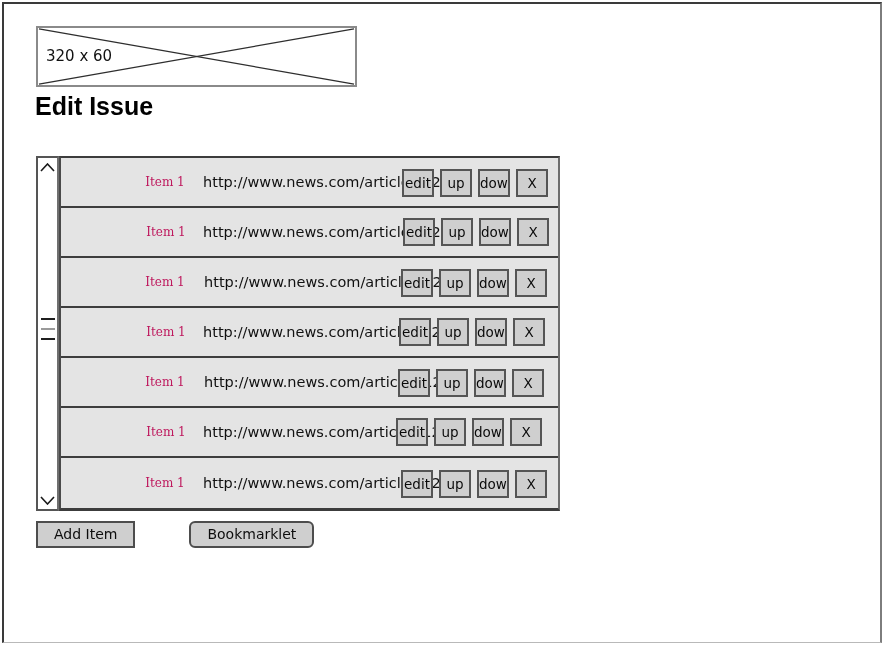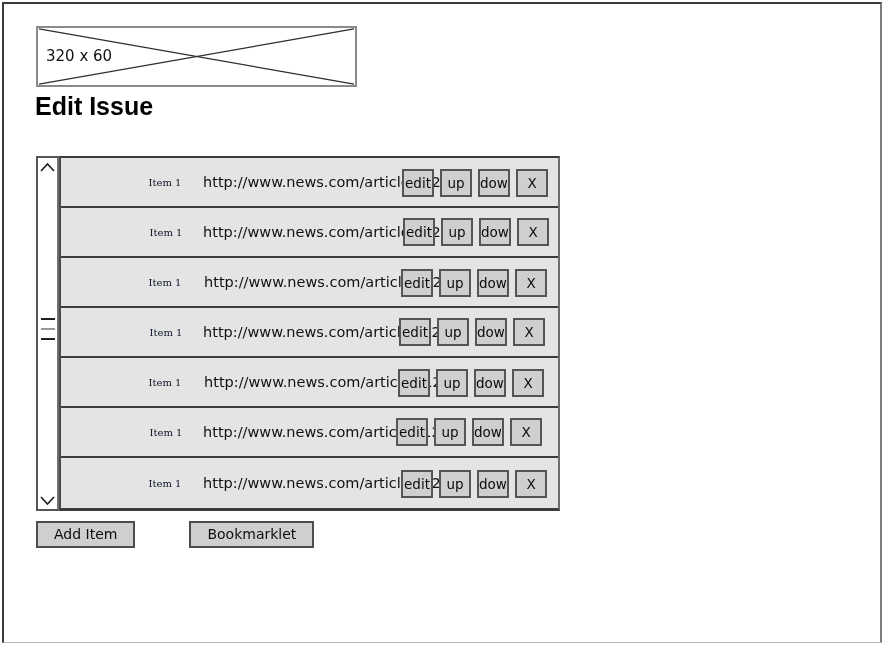--- a/index.html
+++ b/index.html
@@ -153,22 +153,22 @@
   .item-row:last-child { border-bottom: none; }
 
   .item-name {
     position: absolute;
     top: 50%;
     transform: translateY(-50%);
     left: 52px;
     width: 104px;
     text-align: center;
     font-family: "DejaVu Serif", serif;
-    font-size: 10px;
-    color: #0f172a;
+    font-size: 12px;
+    color: #be185d;
     white-space: nowrap;
   }
 
   .item-url {
     position: absolute;
     top: 50%;
     transform: translateY(-50%);
     left: 142px;
     font-family: "DejaVu Sans", sans-serif;
     font-size: 14.5px;
@@ -233,21 +233,21 @@
     height: 27px;
     padding: 0 16px;
     font-family: "DejaVu Sans", sans-serif;
     font-size: 14px;
     color: #0d0d0d;
     line-height: 23px;
     white-space: nowrap;
     cursor: pointer;
   }
   #btn-add-item { min-width: 91px; text-align: center; }
-  #btn-bookmarklet { min-width: 96px; text-align: center; }
+  #btn-bookmarklet { min-width: 96px; text-align: center; border-radius: 6px; }
 </style>
 </head>
 <body>
 
 <div id="page-frame"></div>
 
 <div id="image-placeholder">
   <svg viewBox="0 0 321 61" preserveAspectRatio="none">
     <line x1="1" y1="1" x2="320" y2="60" stroke="#2e2e2e" stroke-width="1.4"></line>
     <line x1="320" y1="1" x2="1" y2="60" stroke="#2e2e2e" stroke-width="1.4"></line>

